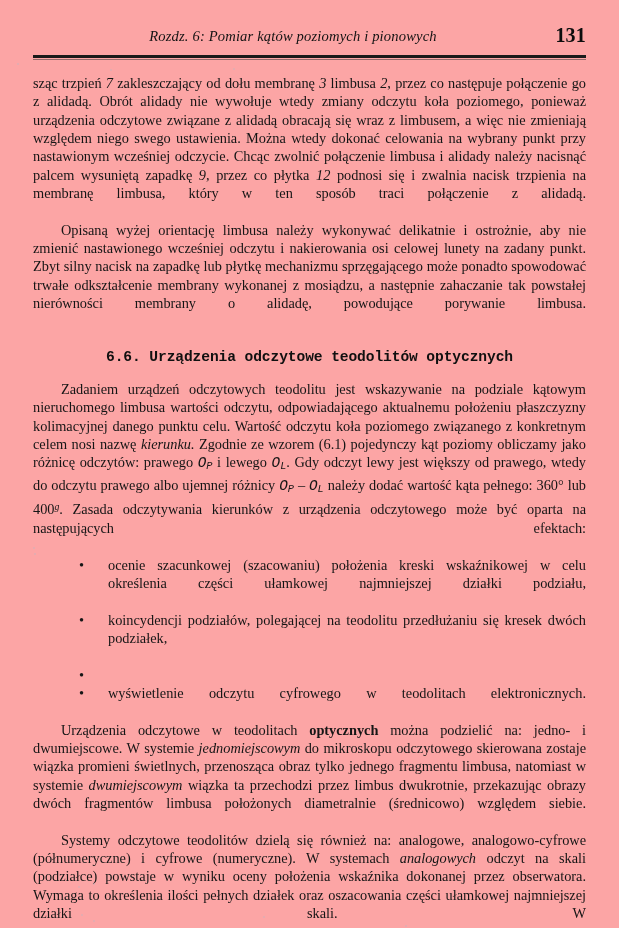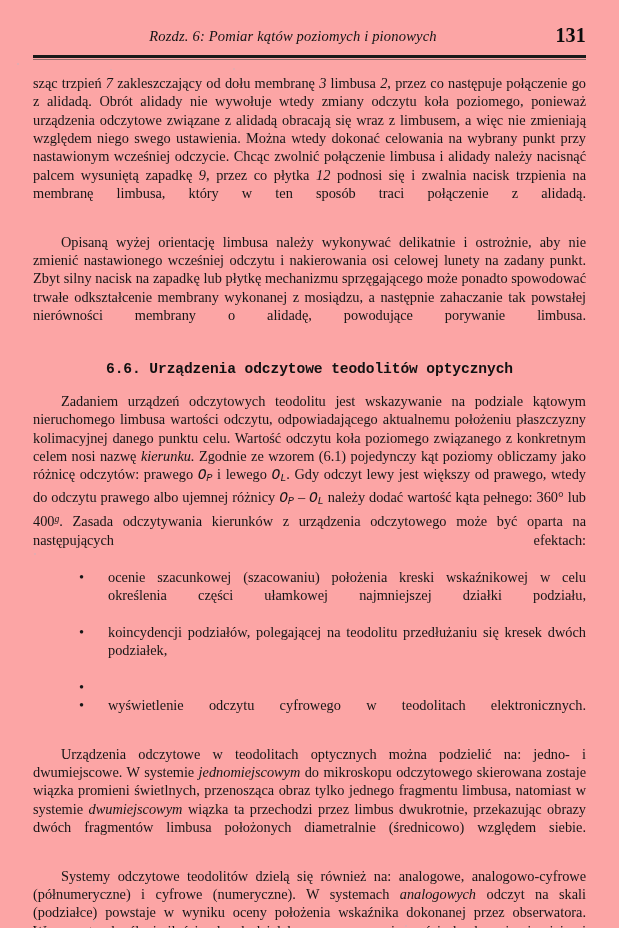--- a/index.html
+++ b/index.html
@@ -89,21 +89,20 @@
     text-align: justify;
     text-justify: inter-word;
     font-size: 14.35px;
     line-height: 18.35px;
     letter-spacing: -0.02px;
     word-spacing: 0.1px;
     color: #151515;
   }
   p.indent {
     text-indent: 28px;
-    margin-top: 12px;
   }
 
   
   p.para::after {
     content: "";
     display: inline-block;
     width: 100%;
   }
 
   
@@ -142,21 +141,21 @@
     position: absolute;
     left: 46px;
     top: 0;
     font-size: 14.35px;
     line-height: 18.35px;
     color: #151515;
   }
 
   
   i, .it { }
-  .bold { font-weight: normal; }
+  .bold { font-weight: bold; }
   .num-it { font-style: italic; }
 
   var.mathvar {
     font-style: italic;
     font-family: Liberation Mono, monospace;
   }
   var.mathvar sub {
     font-style: italic;
     font-size: 0.72em;
     vertical-align: -0.22em;

